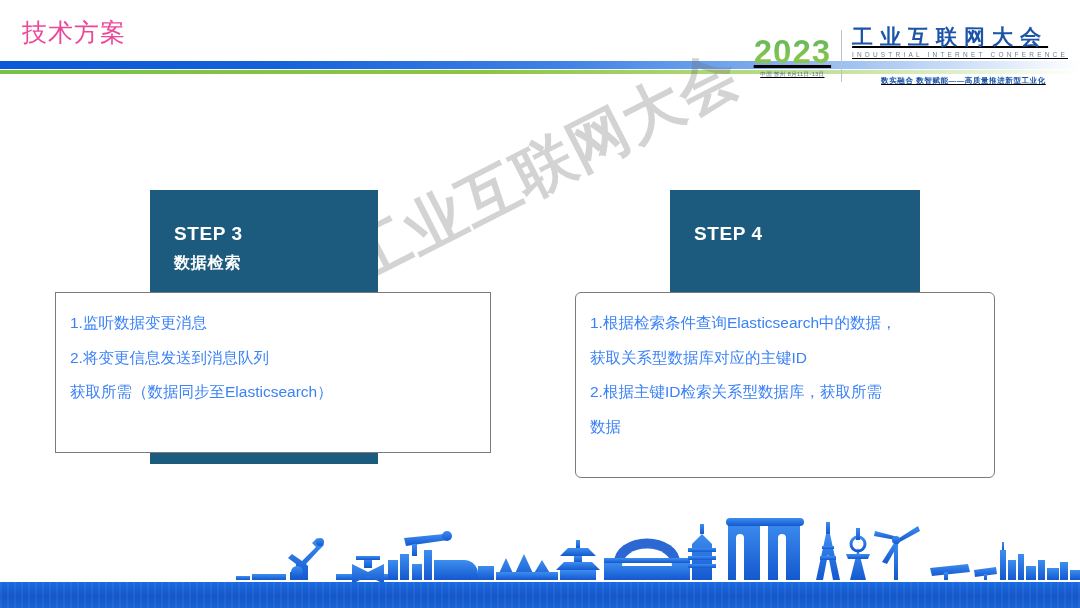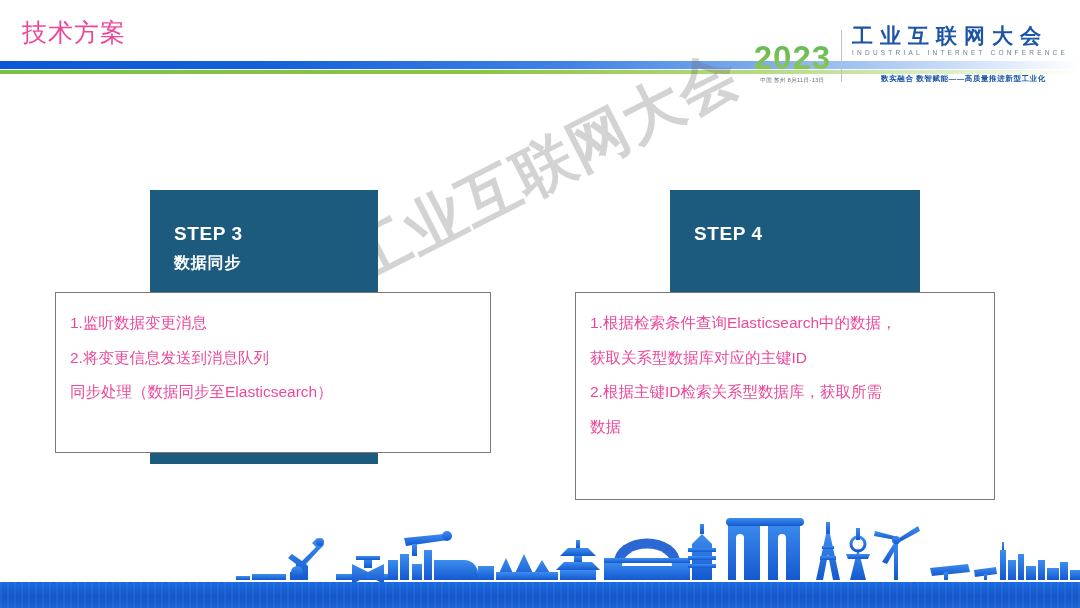--- a/index.html
+++ b/index.html
@@ -49,22 +49,23 @@
         #7ac143 0%, #8cc63f 45%, #b7dc8a 72%,
         #dcefc7 88%, #ffffff 100%);
   }
 
   
   .logo {
     position: absolute;
     right: 12px;
     top: 28px;
     display: flex;
-    align-items: flex-end;
+    align-items: center;
     height: 56px;
+    text-decoration: underline;
   }
   .logo-left {
     display: flex;
     flex-direction: column;
     align-items: center;
     padding-right: 10px;
   }
   .logo-year {
     font-size: 33px;
     font-weight: 700;
@@ -159,34 +160,34 @@
     position: absolute;
     background: #ffffff;
     border: 1px solid #7b7b7b;
     box-sizing: border-box;
     padding: 16px 12px 14px 14px;
   }
   .step-body p {
     margin: 0 0 6px 0;
     font-size: 15.5px;
     line-height: 1.85;
-    color: #ec4899;
+    color: #3b82f6;
     white-space: nowrap;
   }
   .step-body p:last-child { margin-bottom: 0; }
 
   
   #group-1 { left: 0; top: 0; width: 540px; height: 556px; }
   #group-1 .step-header { left: 150px; top: 190px; width: 228px; height: 274px; }
   #group-1 .step-body   { left: 55px;  top: 292px; width: 436px; height: 161px; }
 
   
   #group-2 { left: 540px; top: 0; width: 540px; height: 608px; }
   #group-2 .step-header { left: 130px; top: 190px; width: 250px; height: 274px; }
-  #group-2 .step-body   { left: 35px;  top: 292px; width: 420px; height: 208px; }
+  #group-2 .step-body   { left: 35px;  top: 292px; width: 420px; height: 186px; border-radius: 6px; }
 
   
   .bottom-band {
     position: absolute;
     left: 0;
     bottom: 0;
     width: 1080px;
     height: 26px;
     background: linear-gradient(to bottom, #1b6ae0 0%, #1457c9 55%, #1a63d6 100%);
   }
@@ -227,26 +228,26 @@
       <div class="logo-en">INDUSTRIAL INTERNET CONFERENCE</div>
       <div class="logo-tag">数实融合 数智赋能——高质量推进新型工业化</div>
     </div>
   </div>
 
   <div class="watermark">2023工业互联网大会</div>
 
   <div class="step-group" id="group-1">
     <div class="step-header">
       <div class="step-label">STEP 3</div>
-      <div class="step-name">数据同步</div>
+      <div class="step-name">数据检索</div>
     </div>
     <div class="step-body">
       <p>1.监听数据变更消息</p>
       <p>2.将变更信息发送到消息队列</p>
-      <p>同步处理（数据同步至Elasticsearch）</p>
+      <p>获取所需（数据同步至Elasticsearch）</p>
     </div>
   </div>
 
   <div class="step-group" id="group-2">
     <div class="step-header">
       <div class="step-label">STEP 4</div>
     </div>
     <div class="step-body">
       <p>1.根据检索条件查询Elasticsearch中的数据，</p>
       <p>获取关系型数据库对应的主键ID</p>

